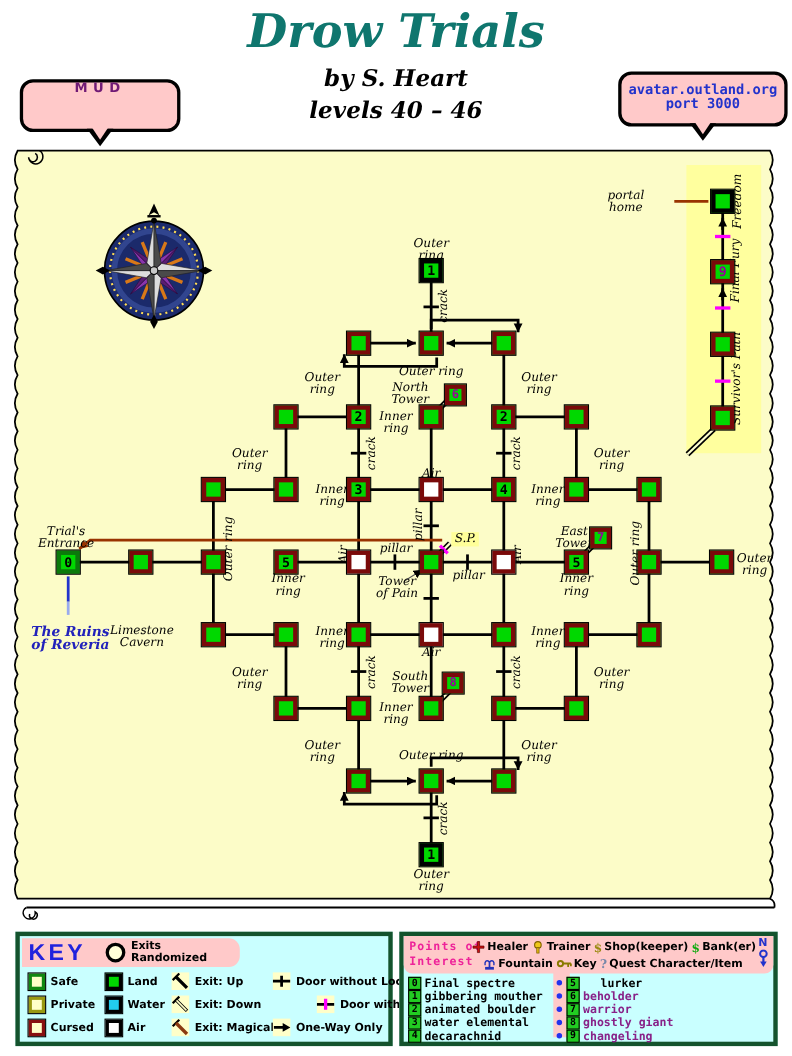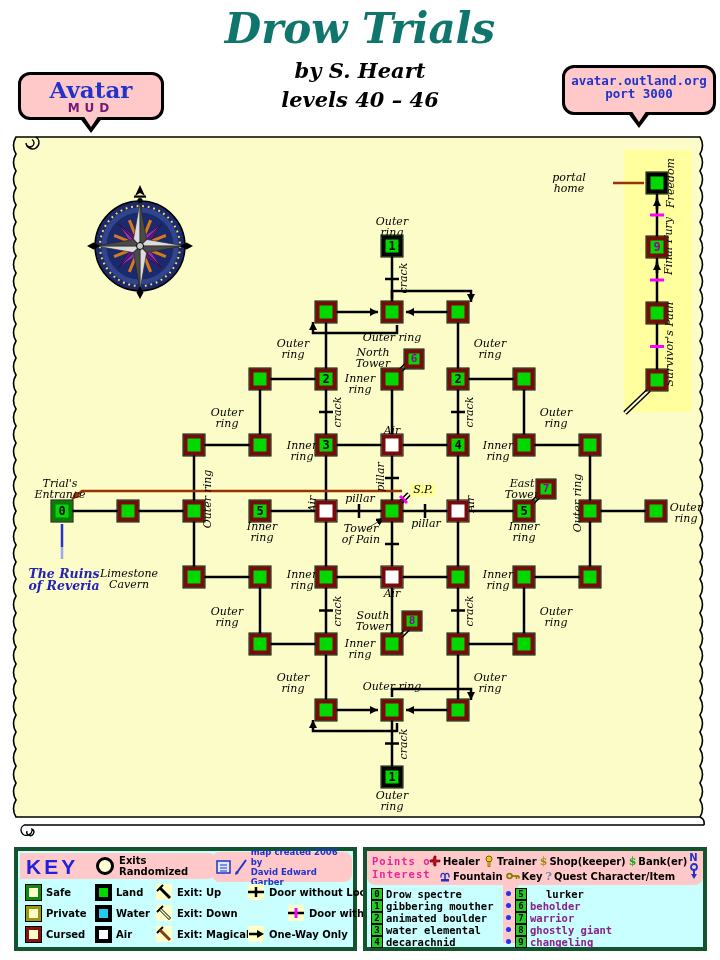--- a/index.html
+++ b/index.html
@@ -83,21 +83,20 @@
   .txt-quest{font:bold 11px "DejaVu Serif",serif;color:#7788aa}
 </style>
 </head>
 <body>
 
 <div class="title">Drow Trials</div>
 <div class="byline">by S. Heart</div>
 <div class="levels">levels 40 – 46</div>
 
 <div class="badge badge-l">
-  <div class="bl1">Avatar</div>
   <div class="bl2">MUD</div>
 </div>
 <div class="badge badge-r">
   <div class="br">avatar.outland.org</div>
   <div class="br" style="margin-top:-3px">port 3000</div>
 </div>
 
 <div id="map">
   <svg id="mapsvg" width="720" height="845">
       <defs>
@@ -406,32 +405,20 @@
     </div>
     <div class="node n" style="left: 657px; top: 183px;"></div>
   </div>
 
 <div class="panel key">
   <div class="key-bar">
     <span class="key-title">KEY</span>
     <span class="rand-circle"></span>
     <span class="rand-label">Exits Randomized</span>
   </div>
-  <div class="credit">
-    <svg width="34" height="20" style="margin:0 1px 0 4px">
-      <rect x="1" y="4" width="13" height="12" fill="#dde8ff" stroke="#2233cc" stroke-width="1.5"></rect>
-      <line x1="4" y1="8" x2="11" y2="8" stroke="#2233cc"></line>
-      <line x1="4" y1="11" x2="11" y2="11" stroke="#2233cc"></line>
-      <line x1="4" y1="14" x2="11" y2="14" stroke="#2233cc"></line>
-      <line x1="20" y1="17" x2="30" y2="3" stroke="#2233cc" stroke-width="2"></line>
-      <path d="M19,18 L23,16 L20,14 Z" fill="#2233cc"></path>
-    </svg>
-    <span class="credit-text">map created 2006 by
-David Edward Garber</span>
-  </div>
   <div id="keygrid">
       <div class="kcell" style="left: 8px; top: 32px;">
         <span class="sw sw-safe"></span>
         <span class="klab">Safe</span>
       </div>
       <div class="kcell" style="left: 78px; top: 32px;">
         <span class="sw sw-land"></span>
         <span class="klab">Land</span>
       </div>
       <div class="kcell" style="left: 138px; top: 32px;">
@@ -566,21 +553,21 @@
         <span class="svc">
           <span style="display: inline-flex; align-items: center;">
             <span class="txt-quest">?</span>
           </span>
           <span>Quest Character/Item</span>
         </span>
       </div>
     </div>
   <div id="poilist">
       <div class="chip" style="left: 4px; top: 37px;">0</div>
-      <div class="plab" style="left: 19px; top: 37px;">Drow spectre</div>
+      <div class="plab" style="left: 19px; top: 37px;">Final spectre</div>
       <div class="chip" style="left: 4px; top: 49px;">1</div>
       <div class="plab" style="left: 19px; top: 49px;">gibbering mouther</div>
       <div class="chip" style="left: 4px; top: 61px;">2</div>
       <div class="plab" style="left: 19px; top: 61px;">animated boulder</div>
       <div class="chip" style="left: 4px; top: 73px;">3</div>
       <div class="plab" style="left: 19px; top: 73px;">water elemental</div>
       <div class="chip" style="left: 4px; top: 85px;">4</div>
       <div class="plab" style="left: 19px; top: 85px;">decarachnid</div>
       <div class="dot" style="left: 139px; top: 40px;"></div>
       <div class="chip" style="left: 148px; top: 37px;">5</div>

